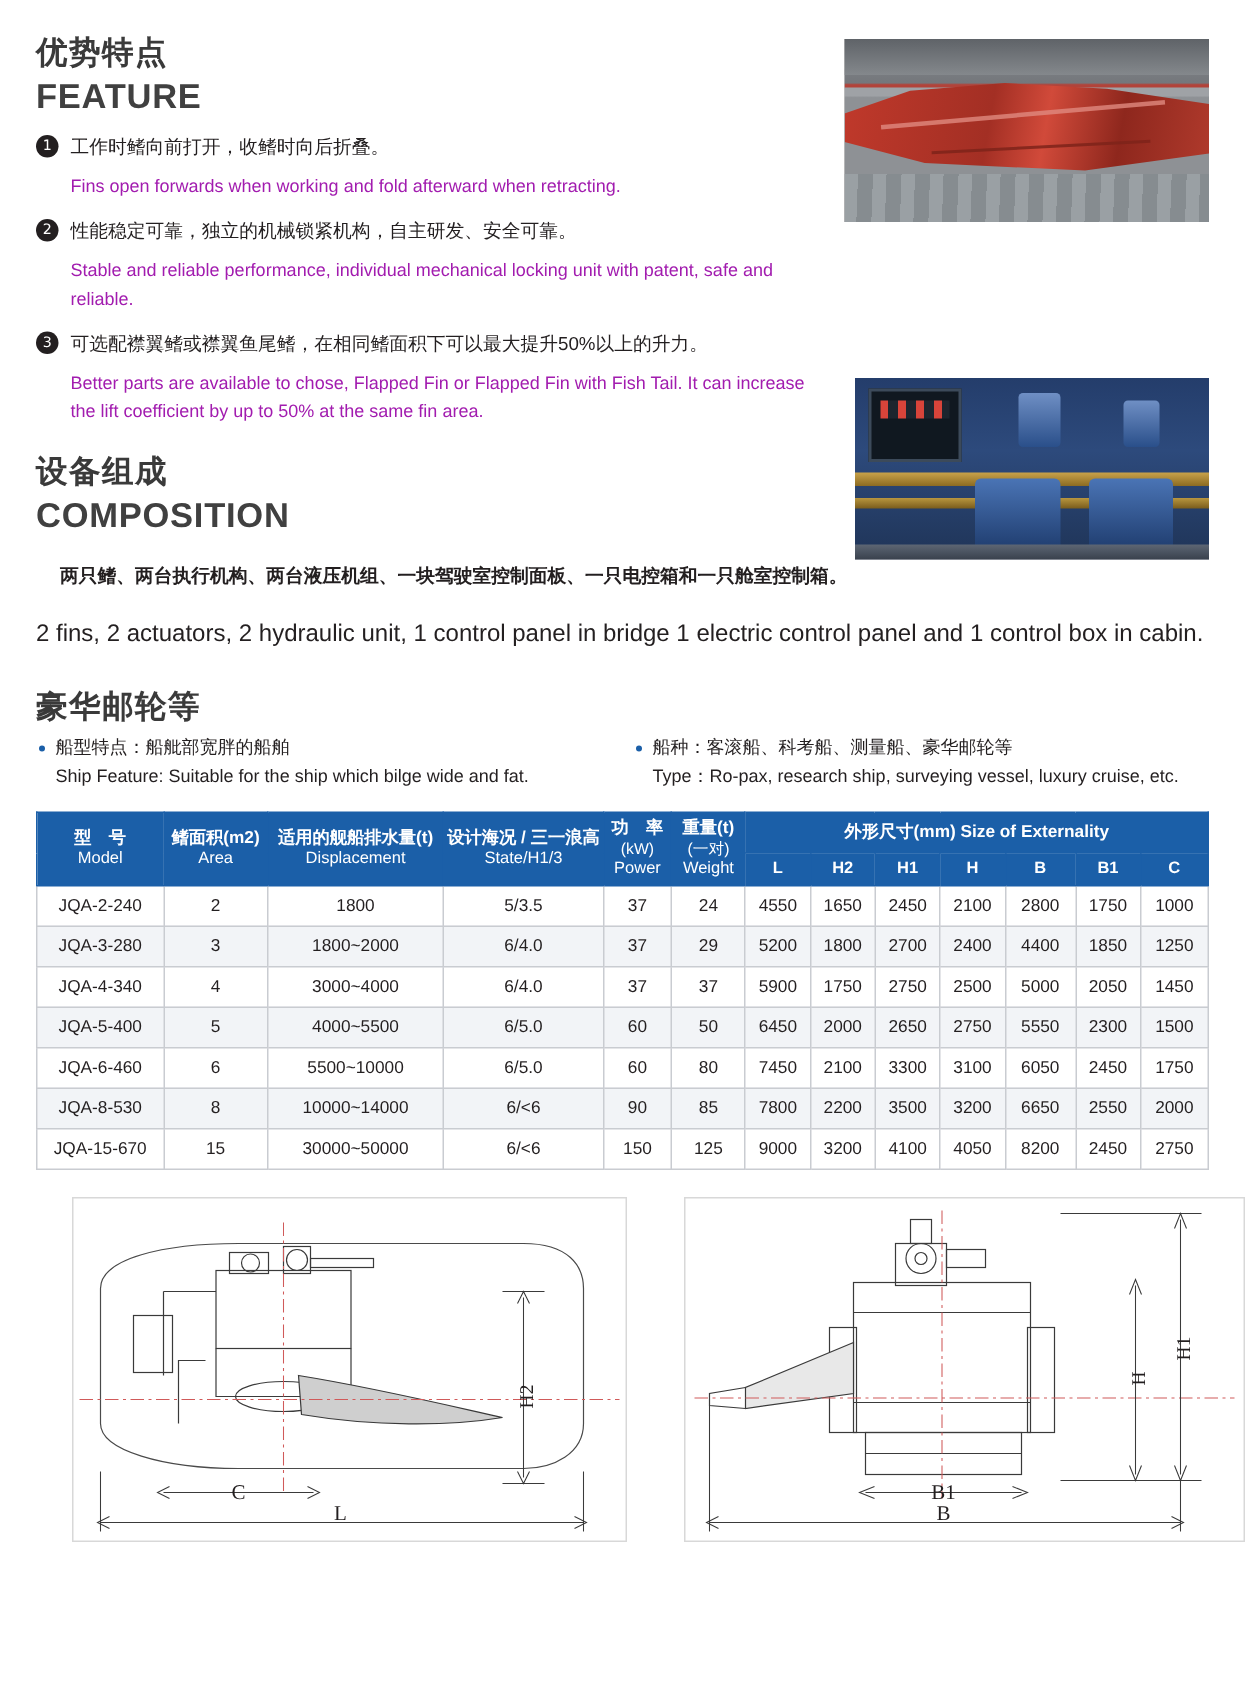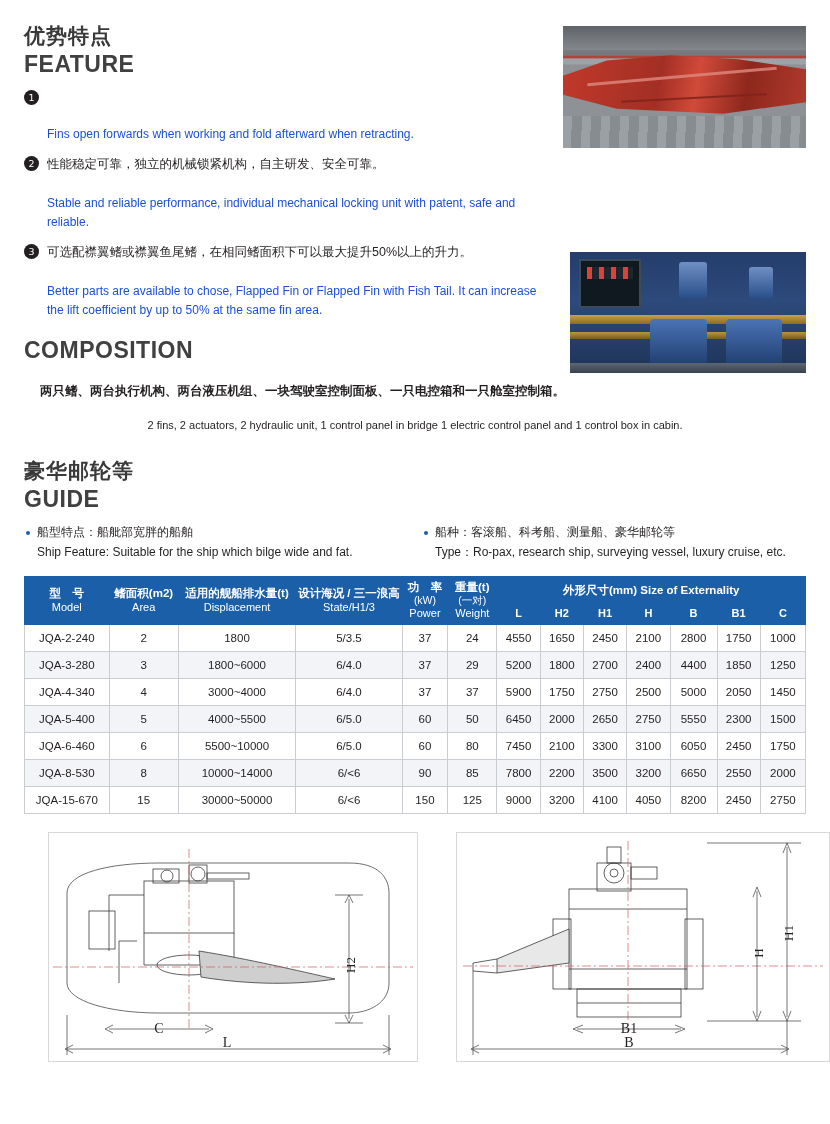--- a/index.html
+++ b/index.html
@@ -41,22 +41,22 @@
   }
   .num-badge {
     flex: 0 0 auto;
     width: 15px; height: 15px; border-radius: 50%;
     background: #231f20; color:#fff;
     font-size: 9.5px; line-height:15px; text-align:center;
     margin-right: 8px; margin-top: 1px;
     font-family: "DejaVu Sans", sans-serif;
   }
   .feature-en {
-    font-size: 12px; color:#1d4ed8; line-height:1.55;
-    margin-left: 23px; margin-top: 20px;
+    font-size: 12px; color:#a21caf; line-height:1.55;
+    margin-left: 23px; margin-top: 7px;
     max-width: 760px;
   }
   .feature-item.wide .feature-en { max-width: 775px; }
 
   
   .photo {
     position: absolute;
     border: 0; overflow: hidden;
     background:#888;
   }
@@ -132,21 +132,21 @@
     background: linear-gradient(180deg,#6f8fc4,#2a4f8a);
     border-radius: 3px;
   }
   .p2 .floor {
     position:absolute; left:0; bottom:0; width:100%; height:8%;
     background: linear-gradient(180deg,#5d6674,#39414d);
   }
 
   
   .comp-cn { font-size: 12.5px; line-height:1.6; margin:16px;font-weight:bold; }
-  .comp-en { font-size: 11px; line-height:1.6; margin: 4px 0 0 0; text-align: center; }
+  .comp-en { font-size: 16px; line-height:1.6; margin: 4px 0 0 0; }
 
   
   .guide-cols { display:flex; gap: 16px; margin-top: 4px;}
   .guide-col { width: 390px; }
   .guide-col.right { width: 392px; }
   .bullet-cn {
     font-size: 12px; line-height:1.6; display:flex; align-items:flex-start;
   }
   .dot {
     flex:0 0 auto; width:4px; height:4px; border-radius:50%;
@@ -210,20 +210,21 @@
   </div>
 
   <div style="padding-top:22px;">
     <div class="h-cn">优势特点</div>
     <div class="h-en">FEATURE</div>
 
     <ul class="feature-list">
       <li class="feature-item">
         <div class="feature-cn">
           <span class="num-badge">1</span>
+          <span>工作时鳍向前打开，收鳍时向后折叠。</span>
         </div>
         <div class="feature-en">Fins open forwards when working and fold afterward when retracting.</div>
       </li>
       <li class="feature-item">
         <div class="feature-cn">
           <span class="num-badge">2</span>
           <span>性能稳定可靠，独立的机械锁紧机构，自主研发、安全可靠。</span>
         </div>
         <div class="feature-en">Stable and reliable performance, individual mechanical locking unit with patent, safe and reliable.</div>
       </li>
@@ -231,28 +232,28 @@
         <div class="feature-cn">
           <span class="num-badge">3</span>
           <span>可选配襟翼鳍或襟翼鱼尾鳍，在相同鳍面积下可以最大提升50%以上的升力。</span>
         </div>
         <div class="feature-en">Better parts are available to chose, Flapped Fin or Flapped Fin with Fish Tail. It can increase the lift coefficient by up to 50% at the same fin area.</div>
       </li>
     </ul>
   </div>
 
   <div style="margin-top:18px;">
+    <div class="h-cn">设备组成</div>
     <div class="h-en">COMPOSITION</div>
     <p class="comp-cn">两只鳍、两台执行机构、两台液压机组、一块驾驶室控制面板、一只电控箱和一只舱室控制箱。</p>
     <p class="comp-en">2 fins, 2 actuators, 2 hydraulic unit, 1 control panel in bridge 1 electric control panel and 1 control box in cabin.</p>
   </div>
 
   <div style="margin-top:22px;">
     <div class="h-cn">豪华邮轮等</div>
-    <div class="h-en">GUIDE</div>
 
     <div class="guide-cols">
       <div class="guide-col">
         <div class="bullet-cn">
           <span class="dot"></span>
           <span>船型特点：船舭部宽胖的船舶</span>
         </div>
         <div class="bullet-en">Ship Feature:  Suitable for the ship which bilge wide and fat.</div>
       </div>
       <div class="guide-col right">
@@ -318,21 +319,21 @@
         <td>1650</td>
         <td>2450</td>
         <td>2100</td>
         <td>2800</td>
         <td>1750</td>
         <td>1000</td>
       </tr>
       <tr>
         <td>JQA-3-280</td>
         <td>3</td>
-        <td>1800~6000</td>
+        <td>1800~2000</td>
         <td>6/4.0</td>
         <td>37</td>
         <td>29</td>
         <td>5200</td>
         <td>1800</td>
         <td>2700</td>
         <td>2400</td>
         <td>4400</td>
         <td>1850</td>
         <td>1250</td>

